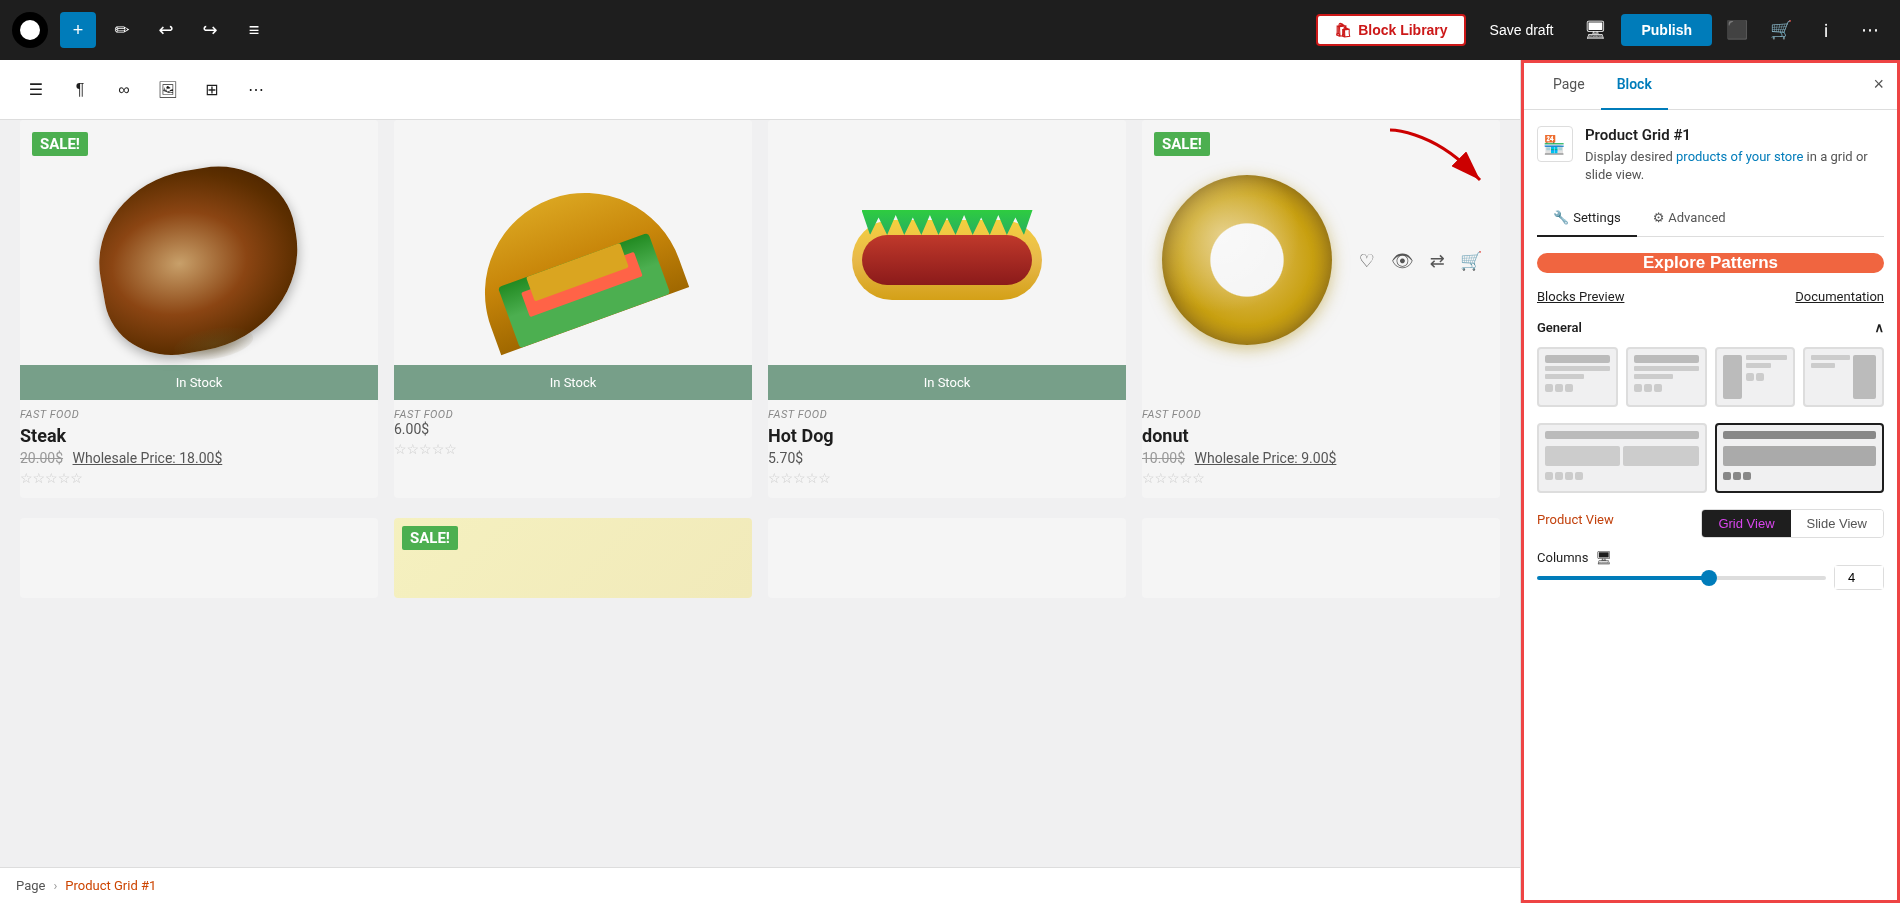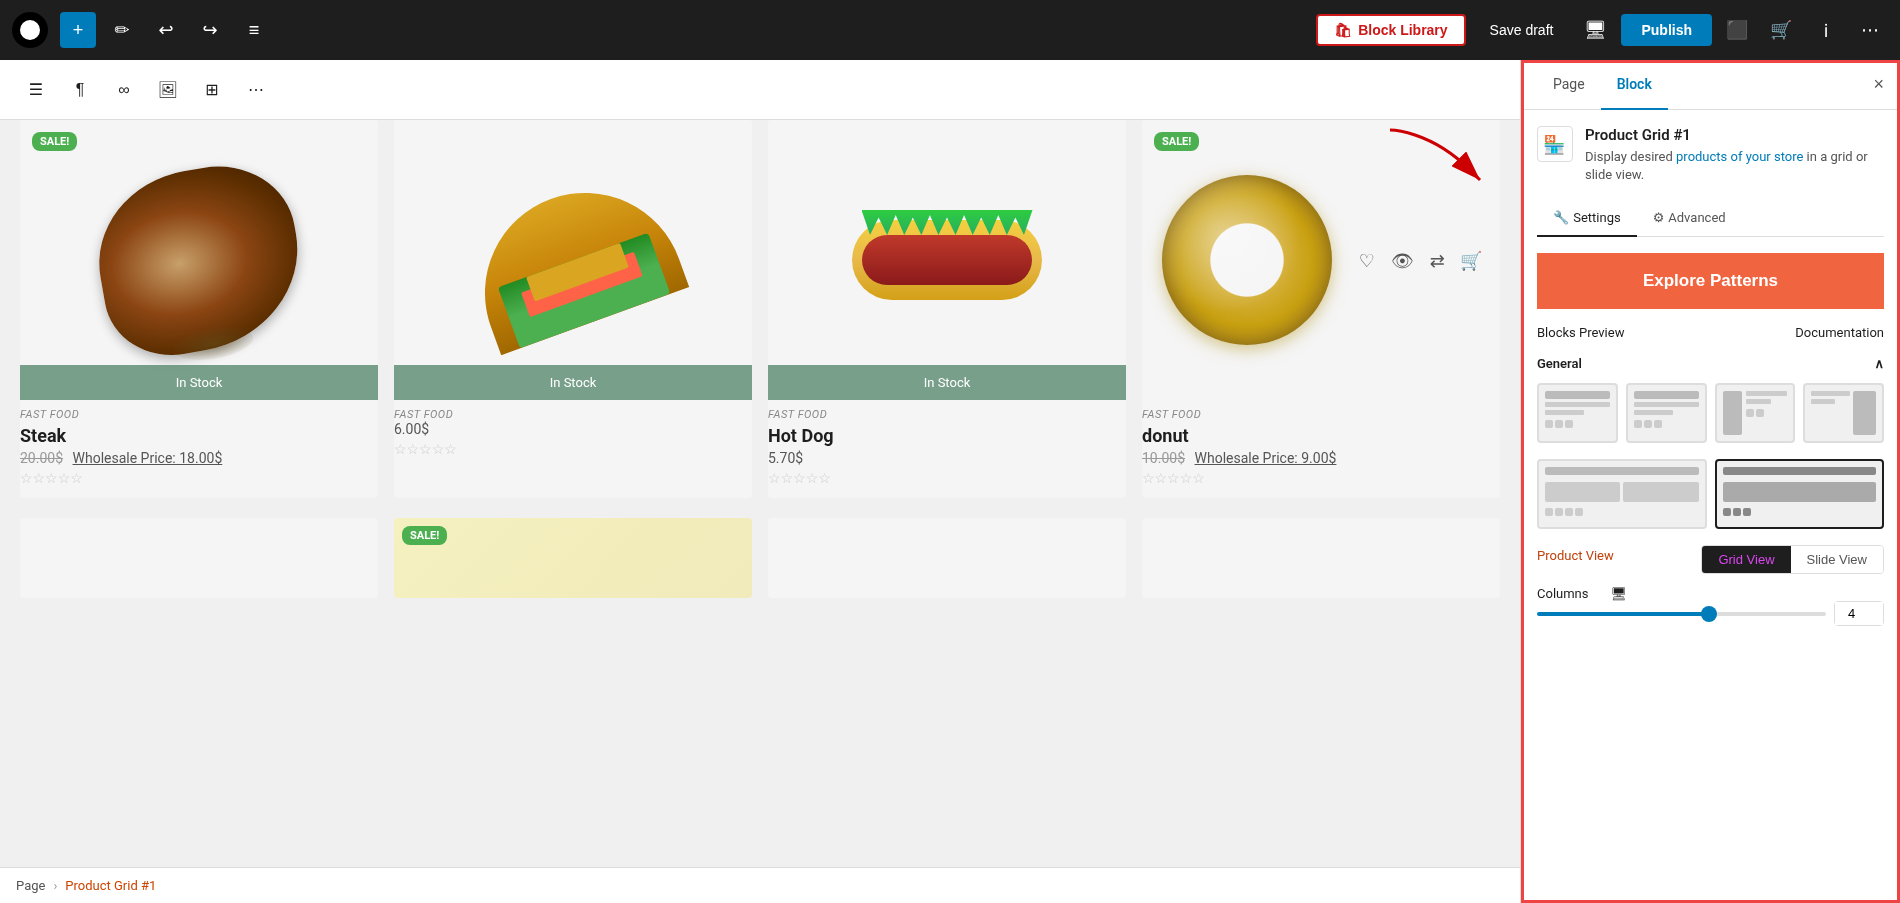--- a/index.html
+++ b/index.html
@@ -136,24 +136,24 @@
       display: flex; align-items: center; justify-content: center;
       position: relative;
       overflow: hidden;
     }
 
     .sale-badge {
       position: absolute;
       top: 12px; left: 12px;
       background: #4caf50;
       color: #fff;
-      font-size: 11px;
+      font-size: 15px;
       font-weight: 700;
       padding: 3px 8px;
-      border-radius: 8px;
+      border-radius: 2px;
       z-index: 2;
     }
 
     .in-stock-bar {
       position: absolute;
       bottom: 0; left: 0; right: 0;
       background: rgba(76, 130, 100, 0.75);
       color: #fff;
       text-align: center;
       padding: 10px;
@@ -327,37 +327,37 @@
       border-bottom: 2px solid #1e1e1e;
     }
 
     .explore-patterns-btn {
       width: 100%;
       background: #f06;
       background: linear-gradient(135deg, #f55 0%, #f84 100%);
       background: #f06540;
       color: #fff;
       border: none;
-      border-radius: 0;
-      padding: 18px;
+      border-radius: 16px;
       font-size: 17px;
       font-weight: 600;
       cursor: pointer;
       margin-bottom: 16px;
     }
 
     .blocks-doc-row {
       display: flex;
       justify-content: space-between;
       margin-bottom: 16px;
     }
 
     .blocks-link {
       font-size: 13px;
       color: #1e1e1e;
+      text-decoration: underline;
       cursor: pointer;
     }
 
     .general-section {
       margin-top: 8px;
     }
 
     .section-header {
       display: flex;
       justify-content: space-between;
@@ -439,21 +439,21 @@
       margin-bottom: 12px;
     }
 
     .columns-section {
       margin-bottom: 12px;
     }
 
     .columns-label {
       font-size: 13px;
       color: #1e1e1e;
-      display: flex; align-items: flex-start; gap: 22px;
+      display: flex; align-items: flex-start; gap: 7px;
     }
 
     .slider-row {
       display: flex;
       align-items: center;
       gap: 8px;
     }
 
     .columns-slider {
       flex: 1;

